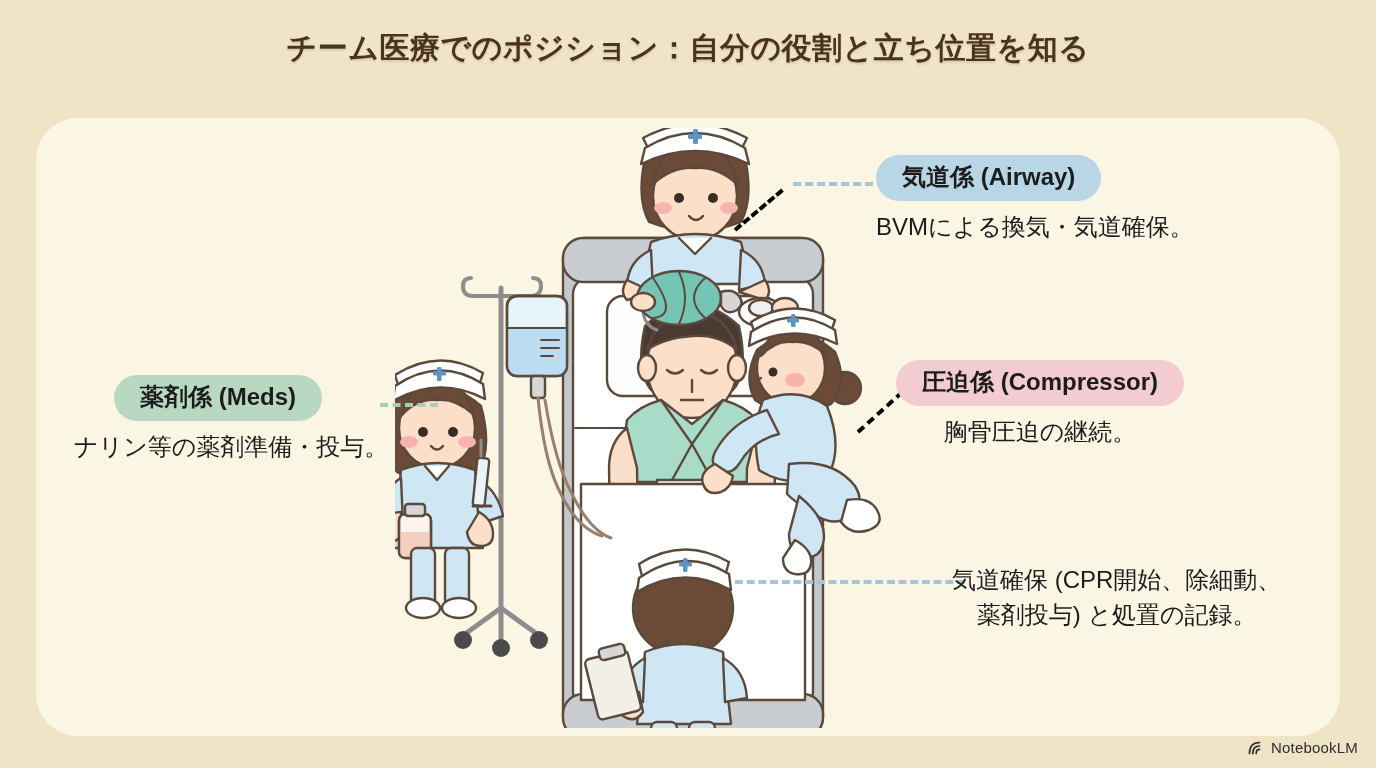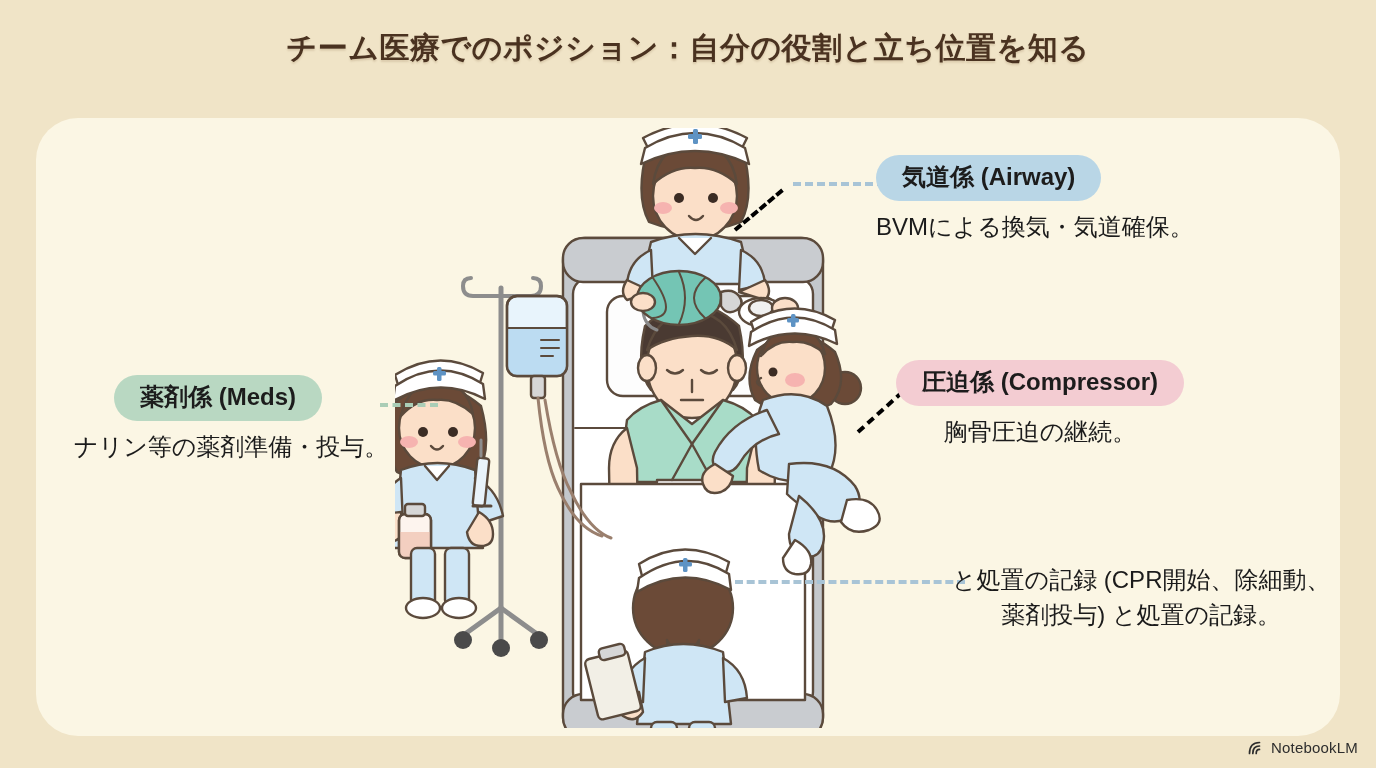--- a/index.html
+++ b/index.html
@@ -360,21 +360,21 @@
 
   <div class="callout" id="callout-compressor">
     <div class="pill pink">圧迫係 (Compressor)</div>
     <div class="desc">
       <span class="ln">胸骨圧迫の継続。</span>
     </div>
   </div>
 
   <div class="callout" id="callout-recorder">
     <div class="desc">
-      <span class="ln">と処置の記録 (CPR開始、除細動、</span>
+      <span class="ln">気道確保 (CPR開始、除細動、</span>
       <span class="ln">薬剤投与) と処置の記録。</span>
     </div>
   </div>
 
   <div class="callout" id="callout-meds">
     <div class="pill green">薬剤係 (Meds)</div>
     <div class="desc">
       <span class="ln">ナリン等の薬剤準備・投与。</span>
     </div>
   </div>

